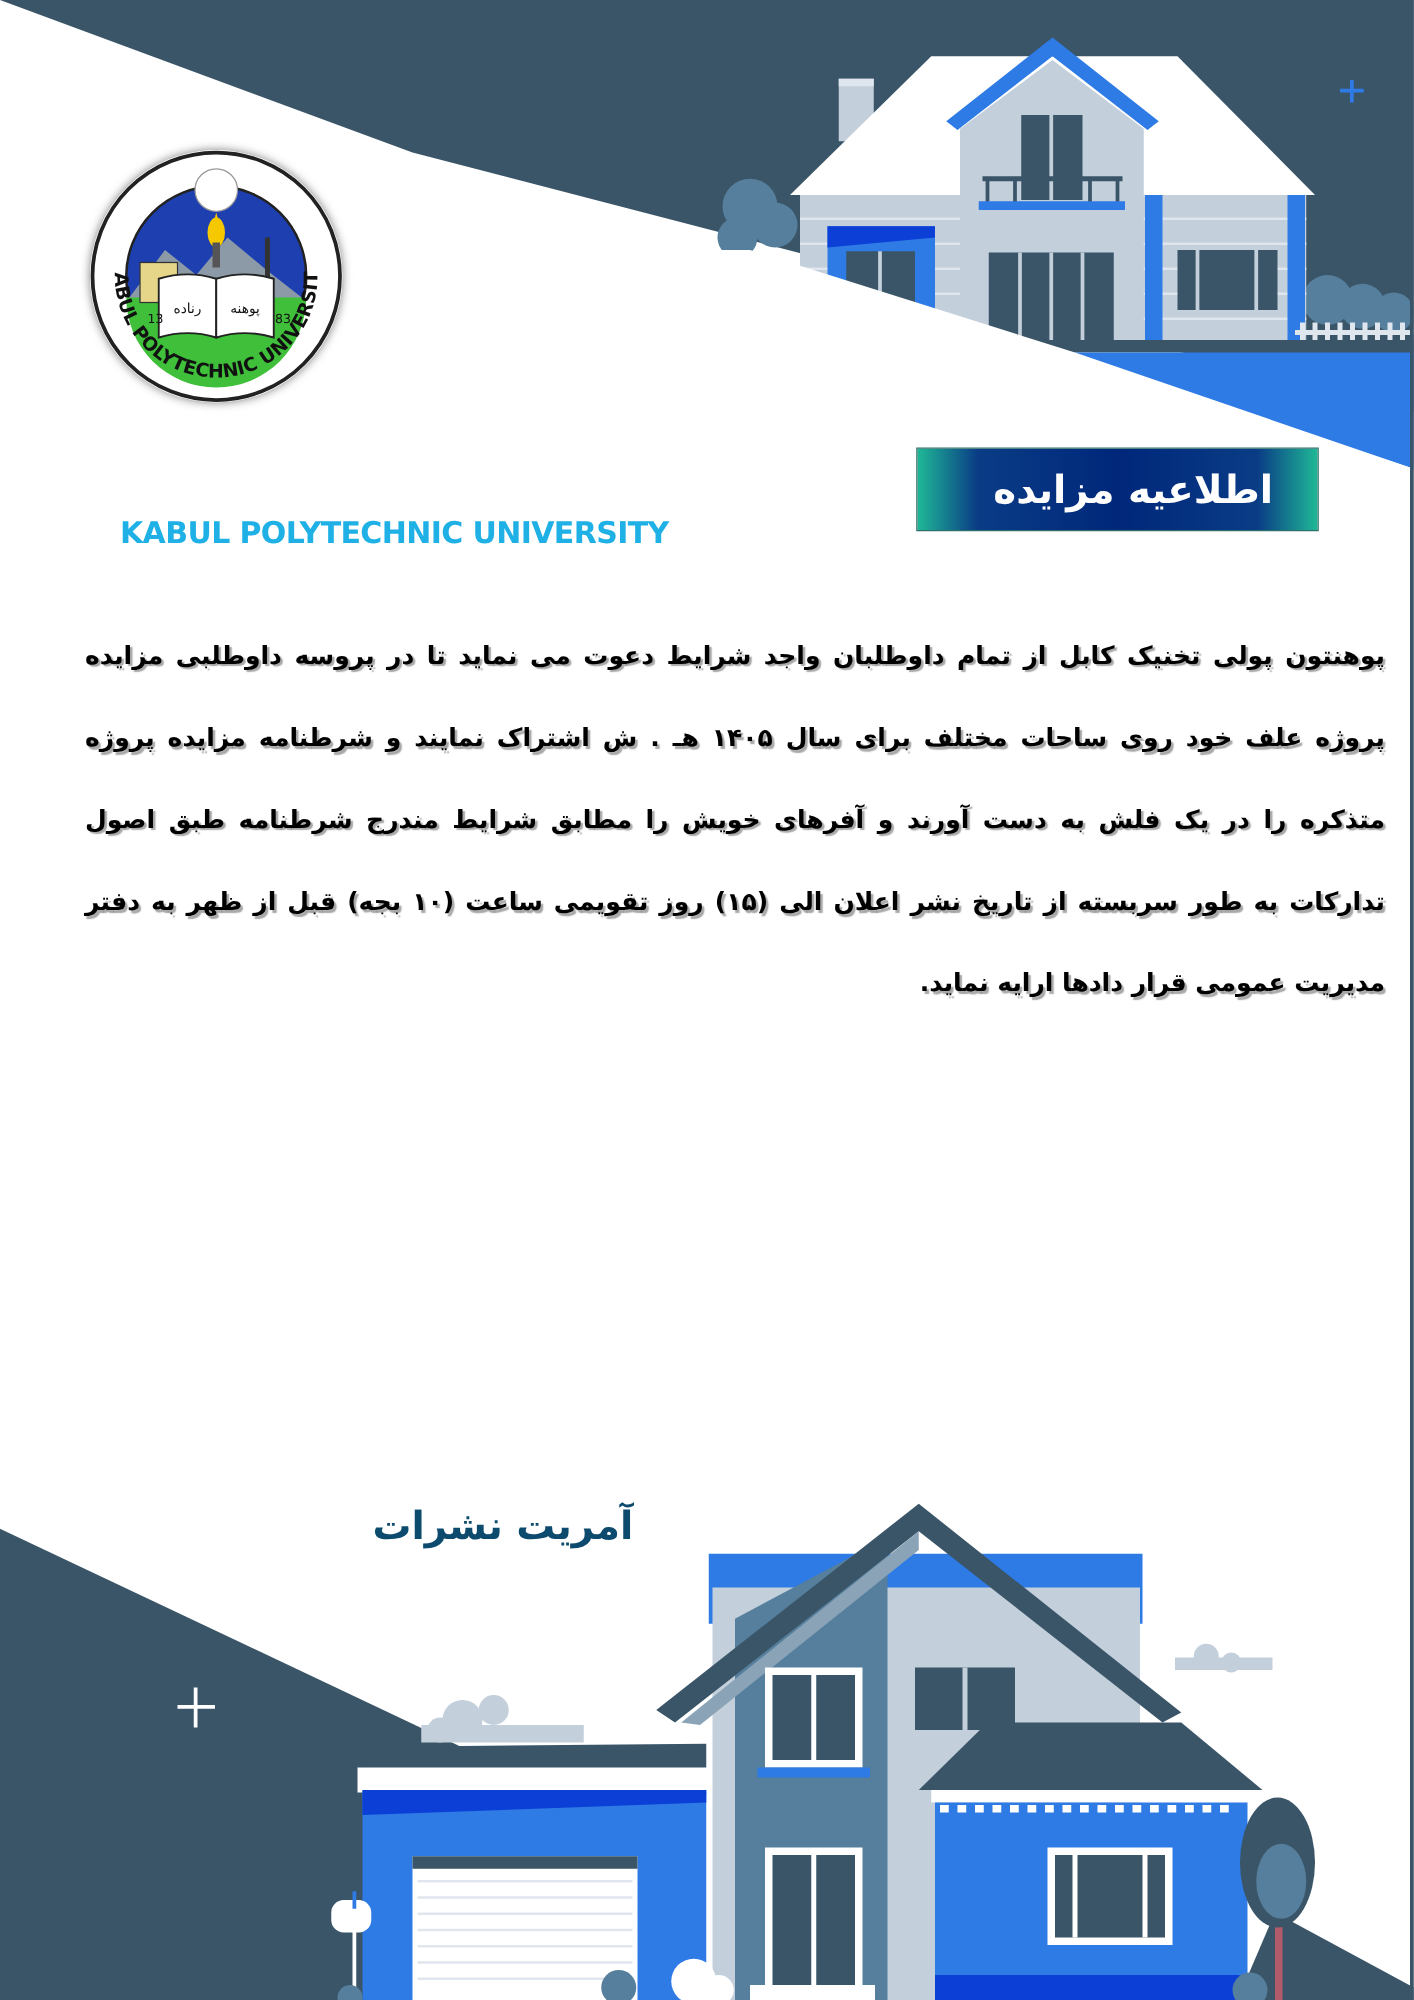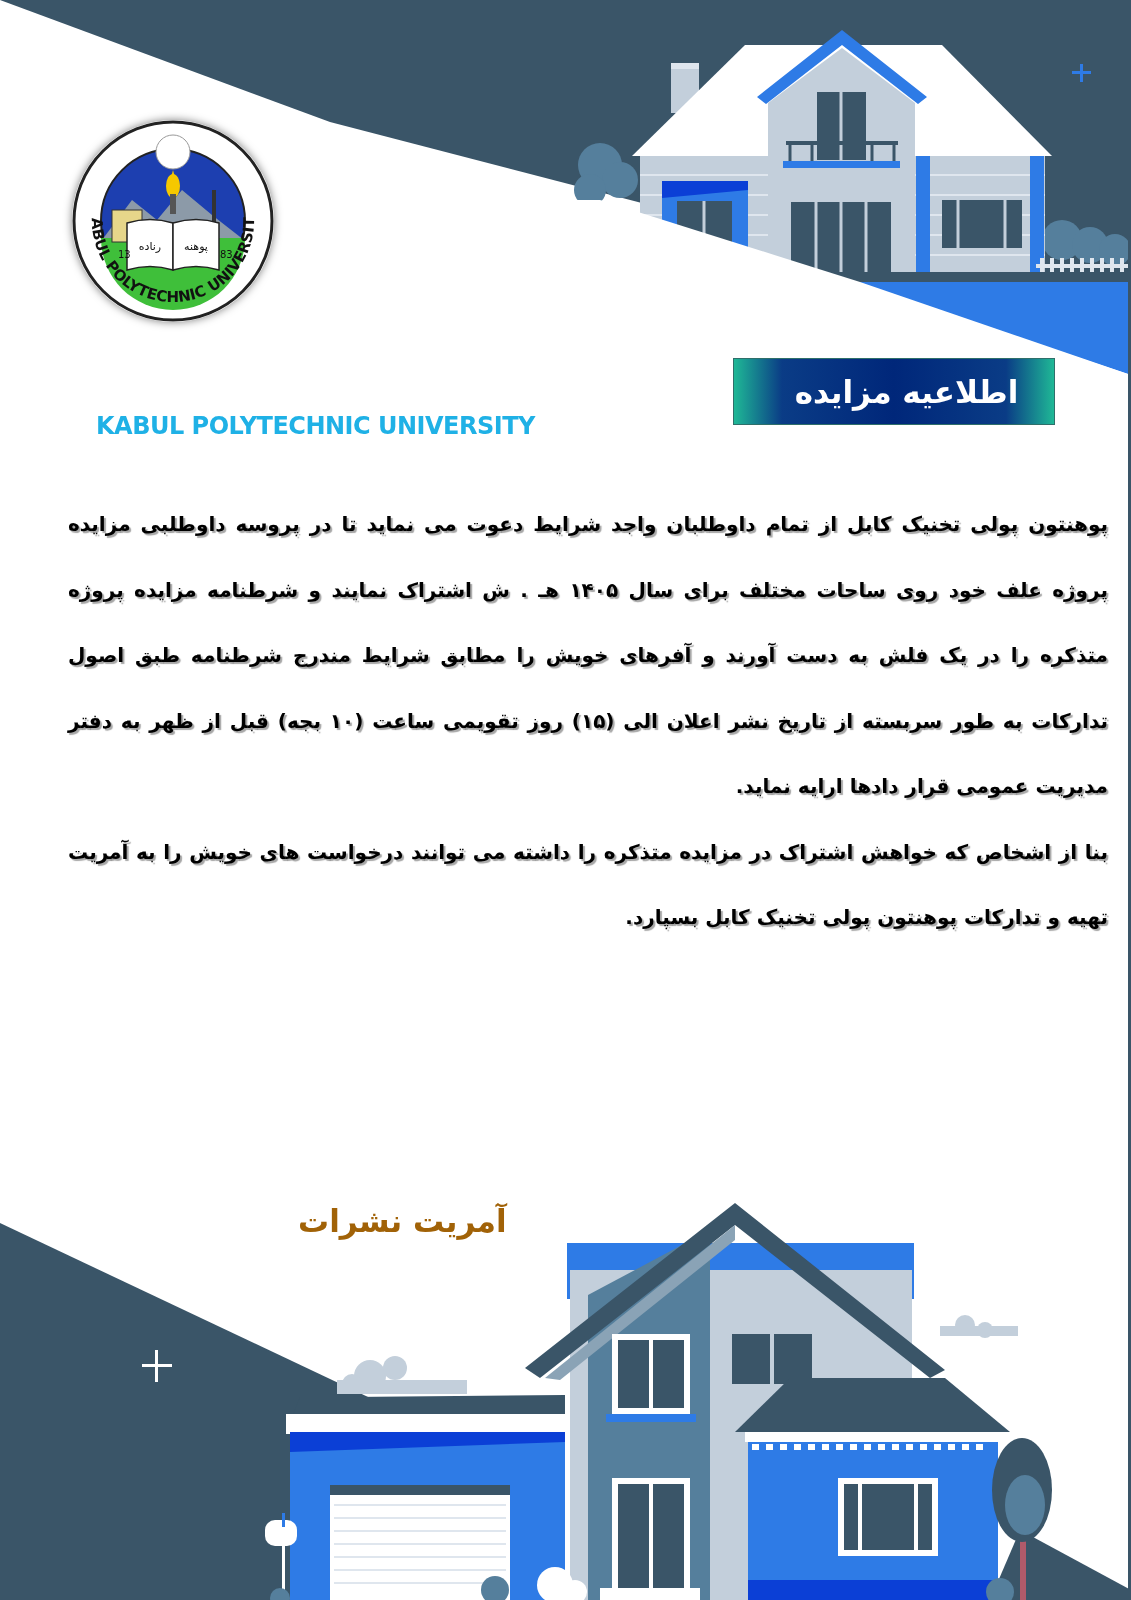--- a/index.html
+++ b/index.html
@@ -14,21 +14,21 @@
     border: 1px solid #2f6f6a; box-sizing: border-box; display: flex; align-items: center; justify-content: center; }
   .headline-badge span { color: #fff; font-weight: bold; font-size: 31px; direction: rtl; font-family: "DejaVu Sans", sans-serif; margin-left: 25px; }
 
   .uni-name { position: absolute; left: 96px; top: 412px; color: #1fb1e6; font-weight: bold; font-size: 24px; font-family: "DejaVu Sans", sans-serif; letter-spacing: -0.5px; }
 
   .body-text { position: absolute; left: 68px; top: 492px; width: 1040px; direction: rtl; text-align: justify; text-align-last: right;
     font-family: "DejaVu Sans", sans-serif; font-weight: bold; font-size: 20px; line-height: 65.5px; color: #000;
     text-shadow: 2px 2px 1px rgba(0,0,0,0.35); }
   .body-text p { margin: 0; }
 
-  .signature { position: absolute; left: 298px; top: 1203px; color: #a16207; font-weight: bold; font-size: 31px; direction: rtl; font-family: "DejaVu Sans", sans-serif; }
+  .signature { position: absolute; left: 298px; top: 1203px; color: #0c4a6e; font-weight: bold; font-size: 31px; direction: rtl; font-family: "DejaVu Sans", sans-serif; }
 </style>
 </head>
 <body>
 
 <svg class="layer" width="1131" height="460" viewBox="0 0 1131 460">
 
   <polygon points="0,0 1131,0 1131,330 330,122" fill="#3a5568"></polygon>
 
   <g fill="#557f9c">
     <circle cx="600" cy="165" r="22"></circle>
@@ -255,16 +255,15 @@
 </div>
 
 <div class="headline-badge">
   <span>اطلاعیه مزایده</span>
 </div>
 
 <div class="uni-name">KABUL POLYTECHNIC UNIVERSITY</div>
 
 <div class="body-text">
   <p>پوهنتون پولی تخنیک کابل از تمام داوطلبان واجد شرایط دعوت می نماید تا در پروسه داوطلبی مزایده پروژه علف خود روی ساحات مختلف برای سال ۱۴۰۵ هـ . ش اشتراک نمایند و شرطنامه مزایده پروژه متذکره را در یک فلش به دست آورند و آفرهای خویش را مطابق شرایط مندرج شرطنامه طبق اصول تدارکات به طور سربسته از تاریخ نشر اعلان الی (۱۵) روز تقویمی ساعت (۱۰ بجه) قبل از ظهر به دفتر مدیریت عمومی قرار دادها ارایه نماید.</p>
-  <p>بنا از اشخاص که خواهش اشتراک در مزایده متذکره را داشته می توانند درخواست های خویش را به آمریت تهیه و تدارکات پوهنتون پولی تخنیک کابل بسپارد.</p>
 </div>
 
 <div class="signature">آمریت نشرات</div>
 
 </body></html>

